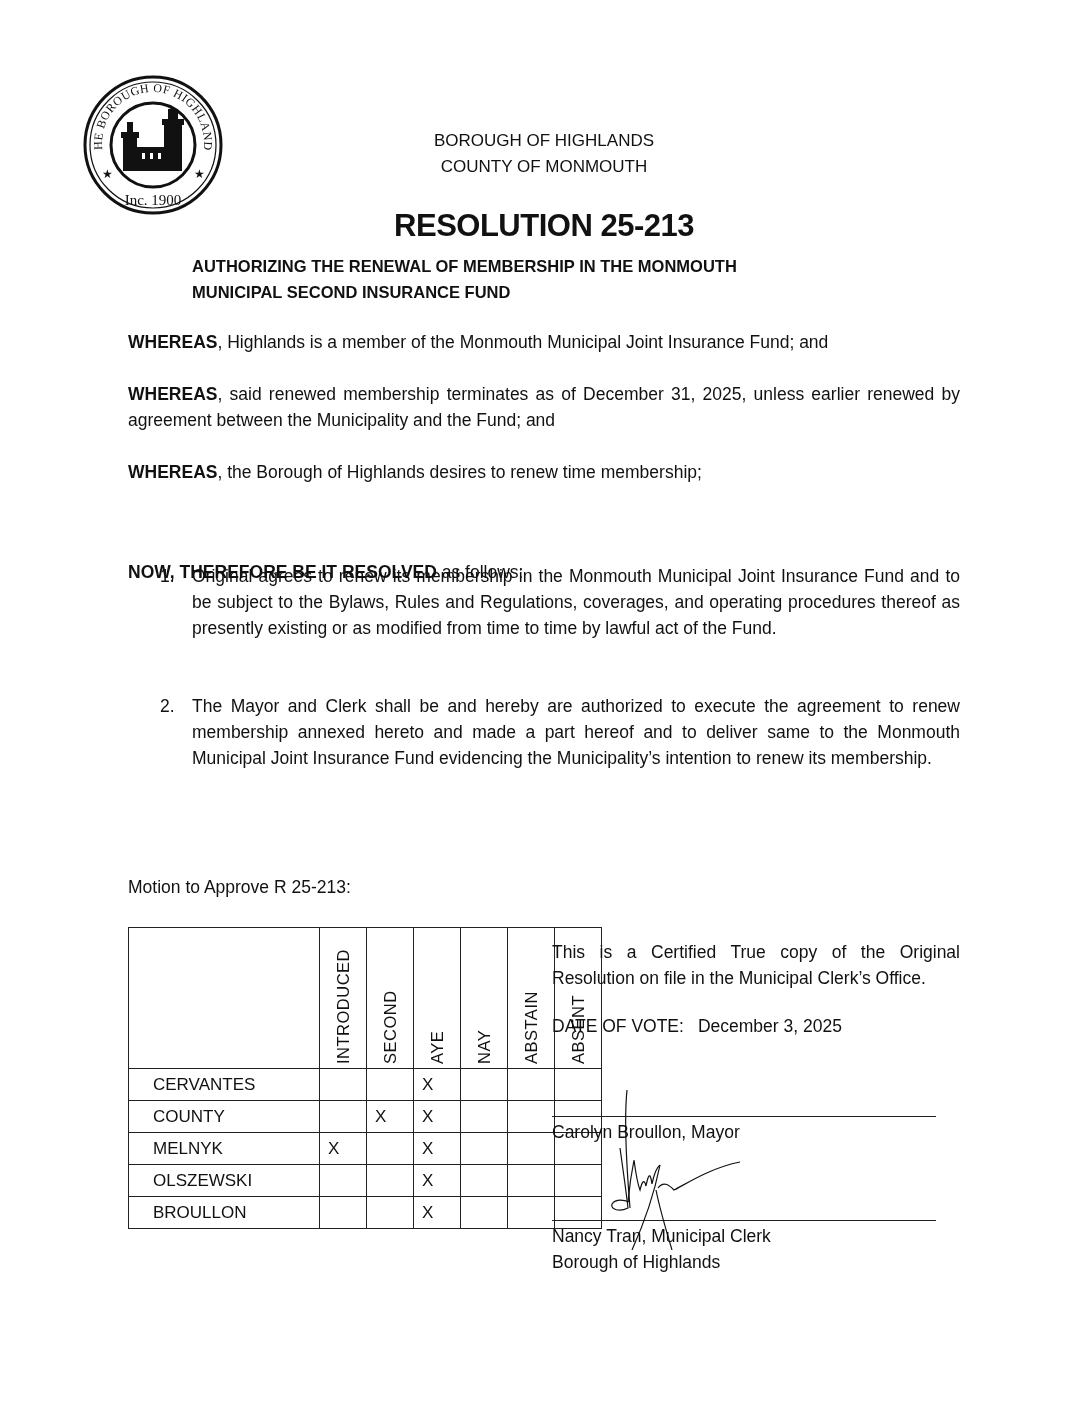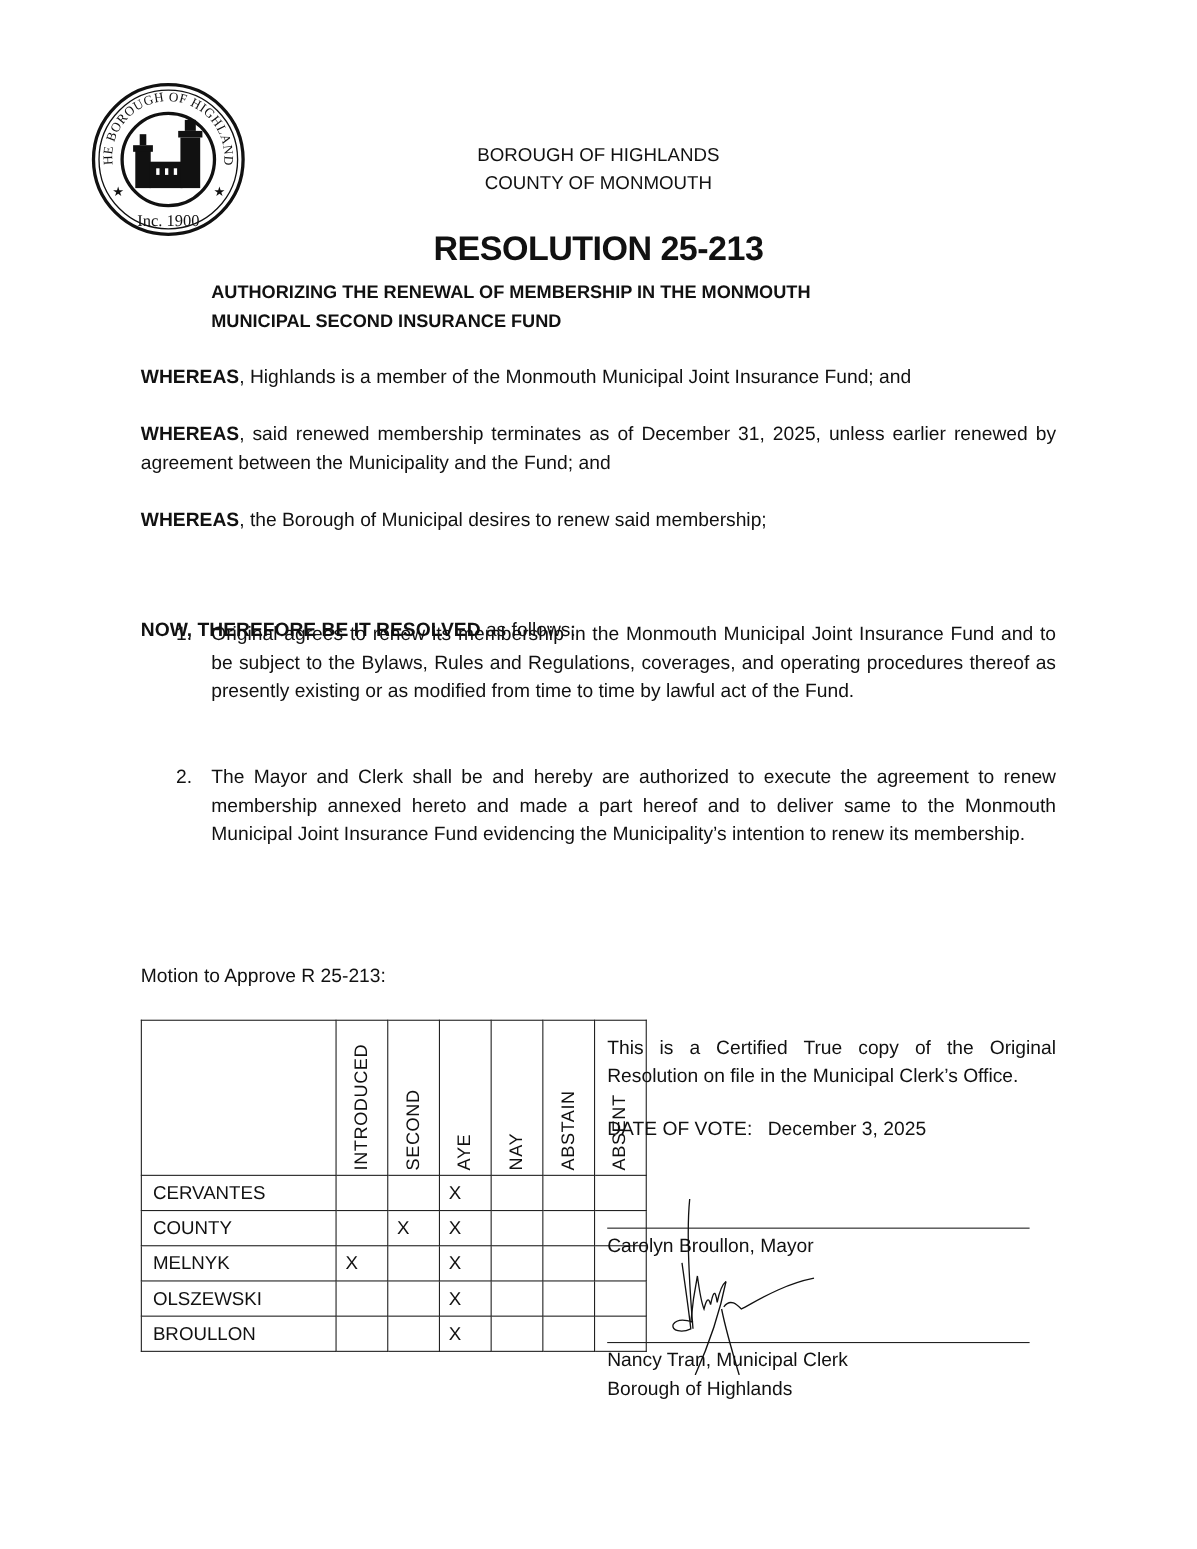--- a/index.html
+++ b/index.html
@@ -11,21 +11,21 @@
   .title { left: 0; width: 1088px; text-align: center; top: 208px; font-size: 31px; font-weight: bold; letter-spacing: -0.5px; }
   .subtitle { left: 192px; top: 253px; font-size: 16.5px; font-weight: bold; line-height: 26px; width: 700px; }
   .para { left: 128px; width: 832px; font-size: 17.5px; line-height: 26px; text-align: justify; }
   .para b { font-weight: bold; }
   .item { left: 160px; width: 800px; font-size: 17.5px; line-height: 26px; }
   .item .num { position: absolute; left: 0; top: 0; }
   .item .txt { margin-left: 32px; text-align: justify; display: block; }
   .motion { left: 128px; top: 877px; font-size: 17.5px; }
   table.votes { position: absolute; left: 128px; top: 927px; border-collapse: collapse; font-size: 17px; }
   table.votes td { border: 1.5px solid #222; height: 31px; padding: 0; }
-  table.votes td.name { width: 166px; padding-left: 10px; }
+  table.votes td.name { width: 166px; padding-left: 24px; }
   table.votes td.mark { width: 38px; text-align: left; padding-left: 8px; }
   table.votes tr.head td { height: 140px; vertical-align: bottom; position: relative; }
   .vert { position: absolute; bottom: 4px; left: 50%; transform-origin: left bottom;
           transform: rotate(-90deg) translate(0, 50%); white-space: nowrap; font-size: 16.5px; letter-spacing: 0.5px; }
   .cert { left: 552px; top: 911px; width: 408px; font-size: 17.5px; line-height: 26px; text-align: justify; margin-top: 28px; }
   .dateline { left: 552px; top: 1016px; font-size: 17.5px; }
   .dateline .val { margin-left: 14px; }
   .sigline { left: 552px; width: 384px; height: 0; border-top: 1.5px solid #222; }
   .siglabel { left: 552px; font-size: 17.5px; }
   .sig { left: 590px; top: 1090px; width: 170px; height: 160px; }
@@ -66,21 +66,21 @@
 
 <div class="abs title">RESOLUTION 25-213</div>
 
 <div class="abs subtitle">
   <div>AUTHORIZING THE RENEWAL OF MEMBERSHIP IN THE MONMOUTH</div>
   <div>MUNICIPAL SECOND INSURANCE FUND</div>
 </div>
 
 <div class="abs para" style="top:329px;"><b>WHEREAS</b><span>, Highlands is a member of the Monmouth Municipal Joint Insurance Fund; and</span></div>
 <div class="abs para" style="top:381px;"><b>WHEREAS</b><span>, said renewed membership terminates as of December 31, 2025, unless earlier renewed by agreement between the Municipality and the Fund; and</span></div>
-<div class="abs para" style="top:459px;"><b>WHEREAS</b><span>, the Borough of Municipal desires to renew said membership;</span></div>
+<div class="abs para" style="top:459px;"><b>WHEREAS</b><span>, the Borough of Highlands desires to renew time membership;</span></div>
 <div class="abs para" style="top:511px;margin-top:48px;"><b>NOW, THEREFORE BE IT RESOLVED</b><span> as follows:</span></div>
 
 <div class="abs item" style="top:563px;">
   <span class="num">1.</span>
   <span class="txt">Original agrees to renew its membership in the Monmouth Municipal Joint Insurance Fund and to be subject to the Bylaws, Rules and Regulations, coverages, and operating procedures thereof as presently existing or as modified from time to time by lawful act of the Fund.</span>
 </div>
 <div class="abs item" style="top:693px;">
   <span class="num">2.</span>
   <span class="txt">The Mayor and Clerk shall be and hereby are authorized to execute the agreement to renew membership annexed hereto and made a part hereof and to deliver same to the Monmouth Municipal Joint Insurance Fund evidencing the Municipality’s intention to renew its membership.</span>
 </div>

